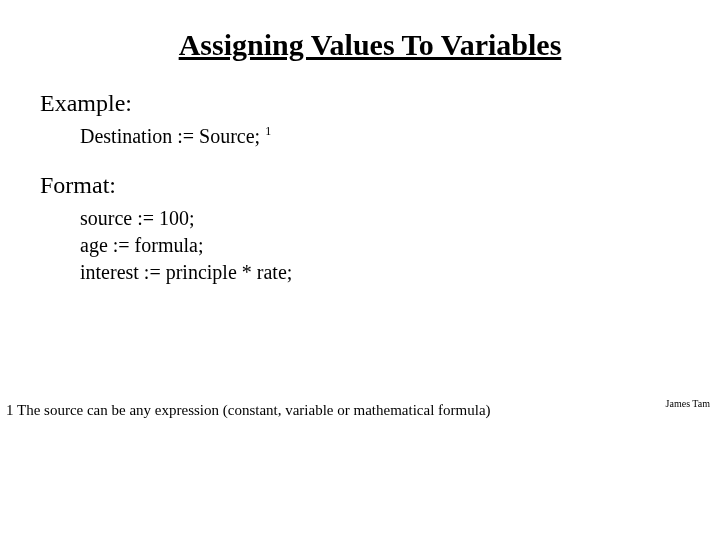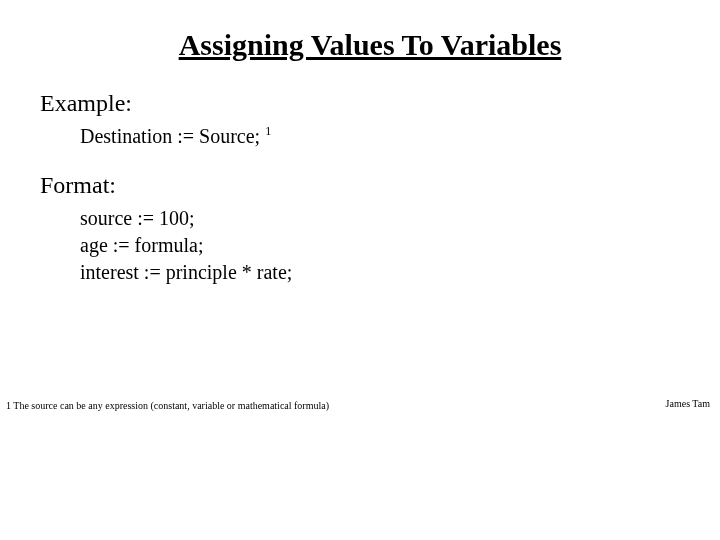--- a/index.html
+++ b/index.html
@@ -38,22 +38,22 @@
     font-size: 20px;
     line-height: 1.35;
   }
   .sup {
     font-size: 12px;
     vertical-align: super;
   }
   .footnote {
     position: absolute;
     left: 6px;
-    bottom: 20px;
-    font-size: 10px;
+    bottom: 12px;
+    font-size: 15px;
   }
   .author {
     position: absolute;
     right: 10px;
     bottom: 22px;
     font-size: 10px;
   }
 </style>
 </head>
 <body>

